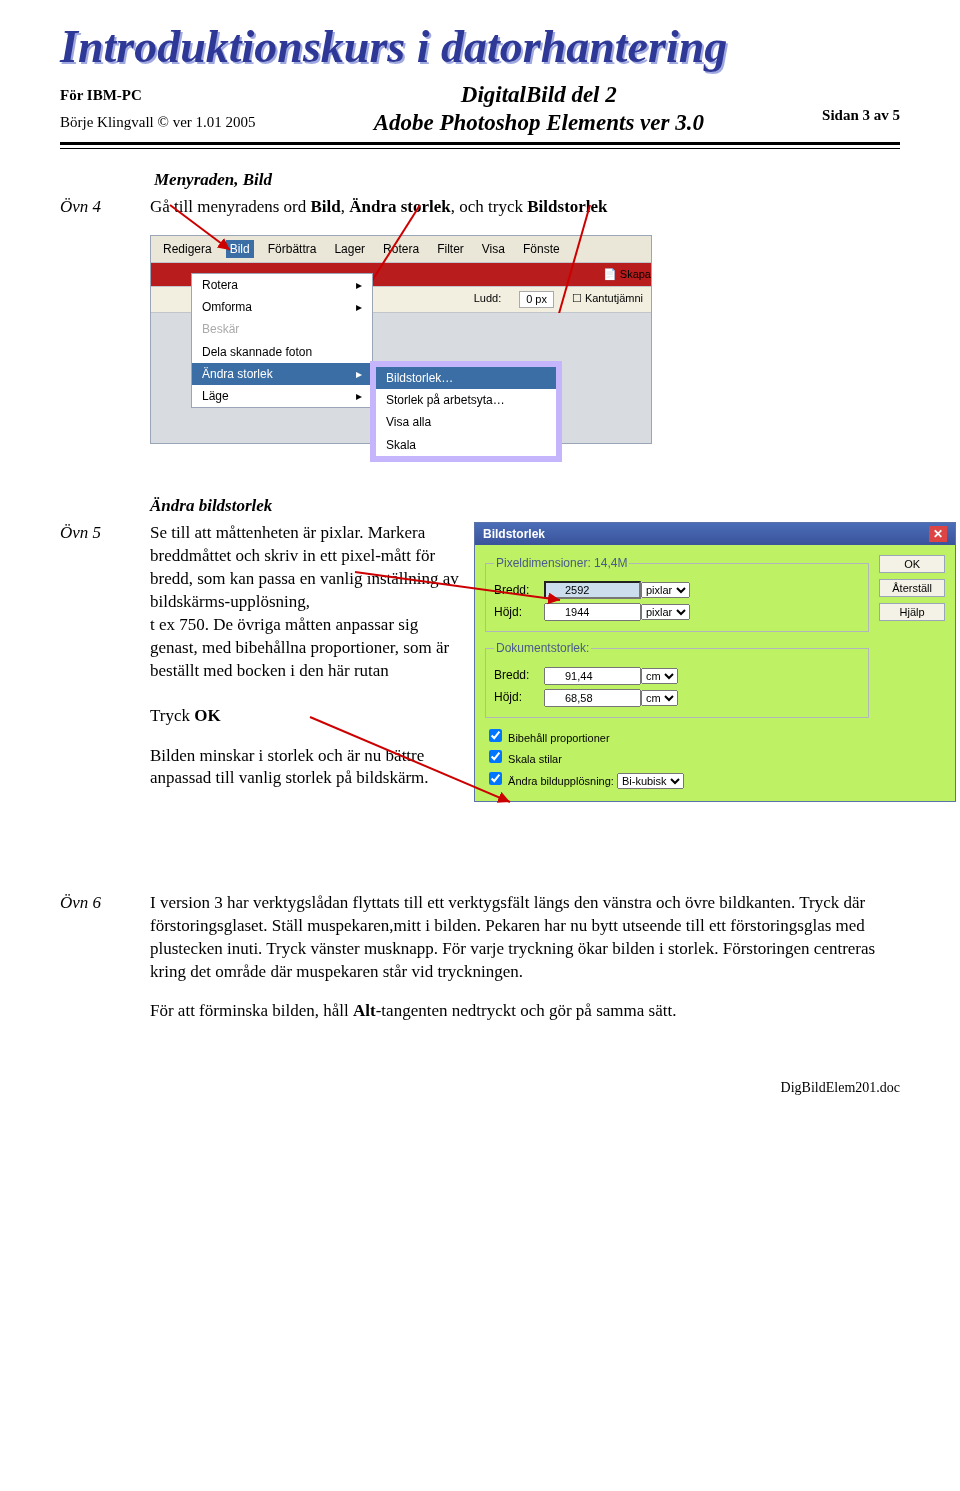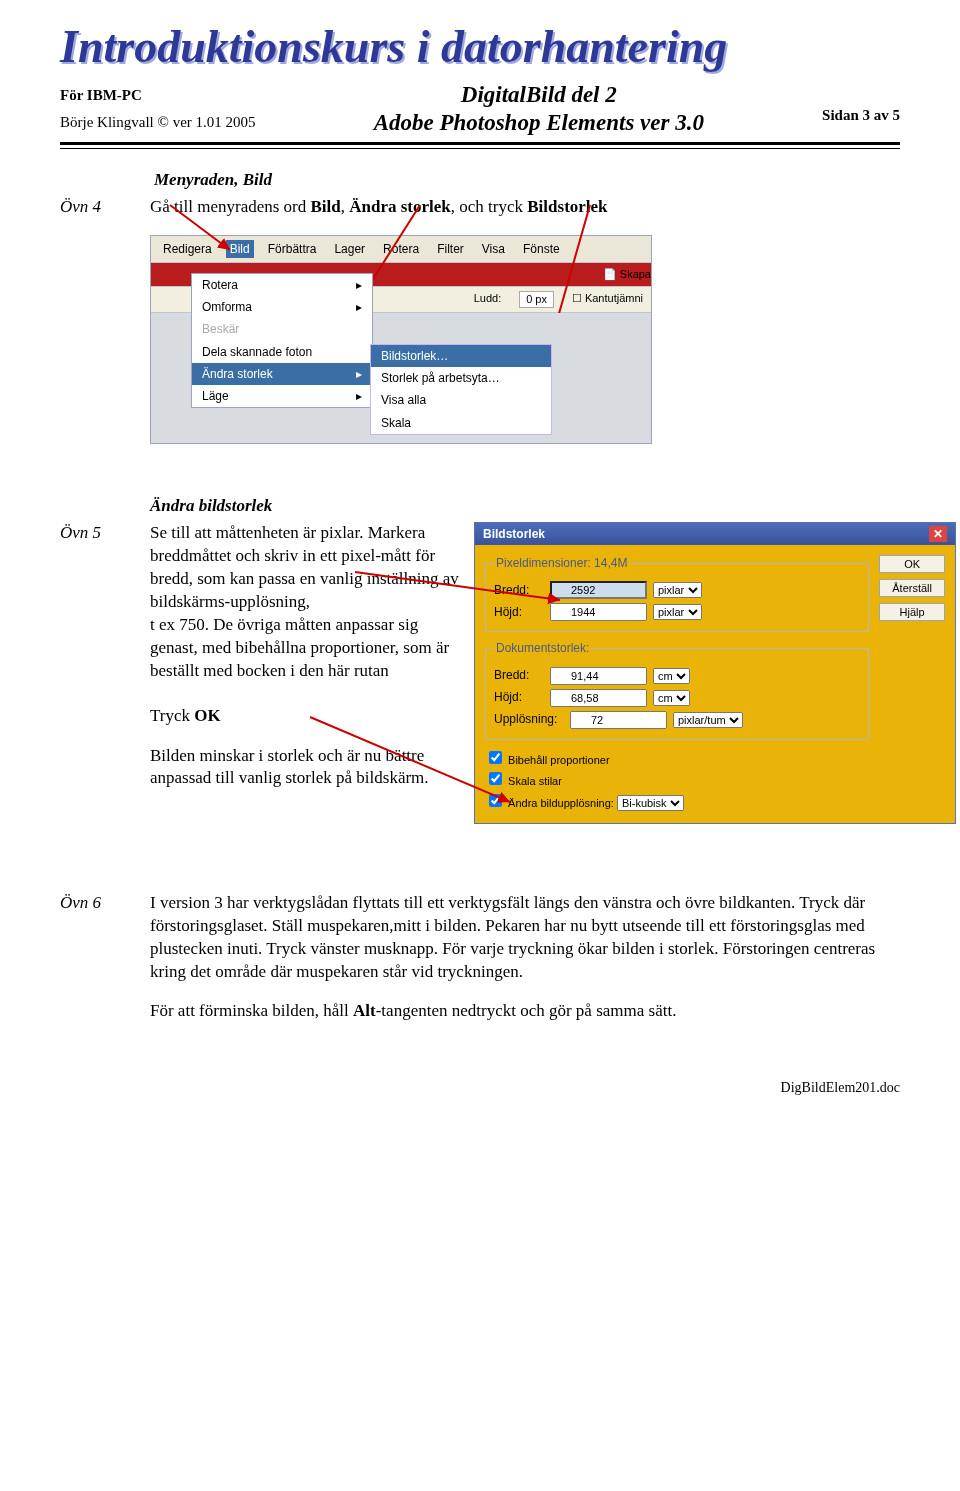--- a/index.html
+++ b/index.html
@@ -56,29 +56,29 @@
   
   .mock-menu {
     background: #f2efe0; border:1px solid #9aa6b7; width: 500px; font-family: Tahoma, sans-serif; font-size:12px;
   }
   .mock-menubar { display:flex; gap:10px; padding:4px 8px; background:#eae7d8; border-bottom:1px solid #c0c6cc;}
   .mock-menubar .mi { padding:1px 4px; }
   .mock-menubar .mi.sel { background:#3a6ea5; color:#fff; }
   .mock-dropdown { position: relative; margin-left:40px; background:#fff; border:1px solid #9aa6b7; width:180px;}
   .mock-dropdown .di { padding:3px 10px; }
   .mock-dropdown .di.sel { background:#3a6ea5; color:#fff; }
-  .mock-sub { position:absolute; left:178px; top:70px; background:#fff; border:1px solid #c4b5fd; width:180px;}
+  .mock-sub { position:absolute; left:178px; top:87px; background:#fff; border:6px solid #c4b5fd; width:180px;}
   .mock-dialog {
     width:480px; font-family: Tahoma, sans-serif; font-size:12px; border:1px solid #5a72a8;
   }
   .mock-dialog .titlebar { background: linear-gradient(#4b6db8,#3a539b); color:#fff; padding:3px 8px; font-weight:bold; }
-  .mock-dialog .body { background:#eab308; padding:10px; display:flex; gap:10px;}
+  .mock-dialog .body { background:#bef264; padding:10px; display:flex; gap:10px;}
   .mock-dialog fieldset { border:1px solid #b0b6bc; padding:6px 8px; margin:0 0 8px 0;}
   .mock-dialog legend { color:#4a5a8a; }
-  .mock-dialog .formrow { display:flex; align-items:center; gap:6px; margin:4px 0;}
+  .mock-dialog .formrow { display:flex; align-items:center; margin:4px 0;}
   .mock-dialog input[type=text]{ width:55px; font-size:11px; padding:1px 19px;}
   .mock-dialog select{ font-size:11px;}
   .mock-dialog .rightcol { display:flex; flex-direction:column; gap:6px;}
   .mock-dialog button { background:#f4f2e6; border:1px solid #9aa6b7; padding:2px 12px; font-size:11px; min-width:60px;}
   .mock-dialog .checks label { display:block; font-size:11px; margin:2px 0;}
   .arrow { stroke:#c00; stroke-width:2; fill:none; marker-end:url(#ah);}
   .arrows-svg { position:absolute; pointer-events:none; }
   .rel { position: relative; }
 </style>
 </head>
@@ -196,25 +196,20 @@
                   <div class="formrow">
                     <span style="width:50px;">Bredd:</span>
                     <input type="text" value="91,44" style="">
                     <select><option>cm</option></select>
                   </div>
                   <div class="formrow">
                     <span style="width:50px;">Höjd:</span>
                     <input type="text" value="68,58" style="">
                     <select><option>cm</option></select>
                   </div>
-                  <div class="formrow">
-                    <span style="width:70px;">Upplösning:</span>
-                    <input type="text" value="72" style="">
-                    <select><option>pixlar/tum</option></select>
-                  </div>
                 </fieldset>
                 <div class="checks">
                   <label><input type="checkbox" checked="" style=""> <span>Bibehåll proportioner</span></label>
                   <label><input type="checkbox" checked="" style=""> <span>Skala stilar</span></label>
                   <label><input type="checkbox" checked="" style=""> <span>Ändra bildupplösning:</span> <select><option>Bi-kubisk</option></select></label>
                 </div>
               </div>
               <div class="rightcol">
                 <button>OK</button>
                 <button>Återställ</button>

